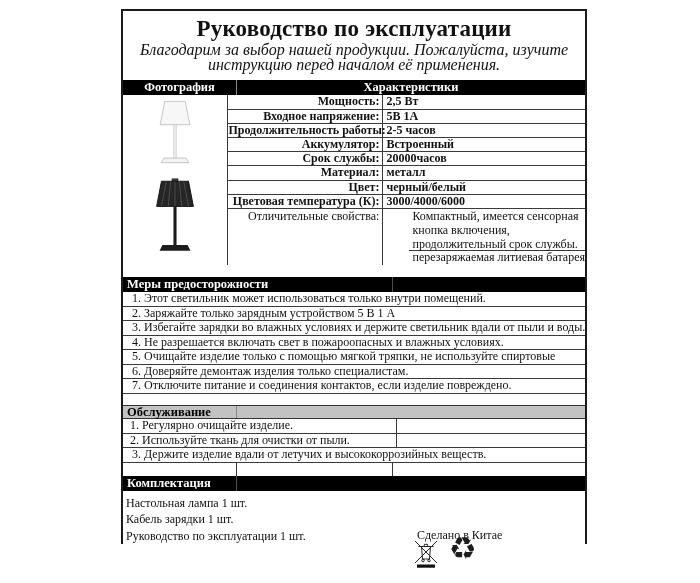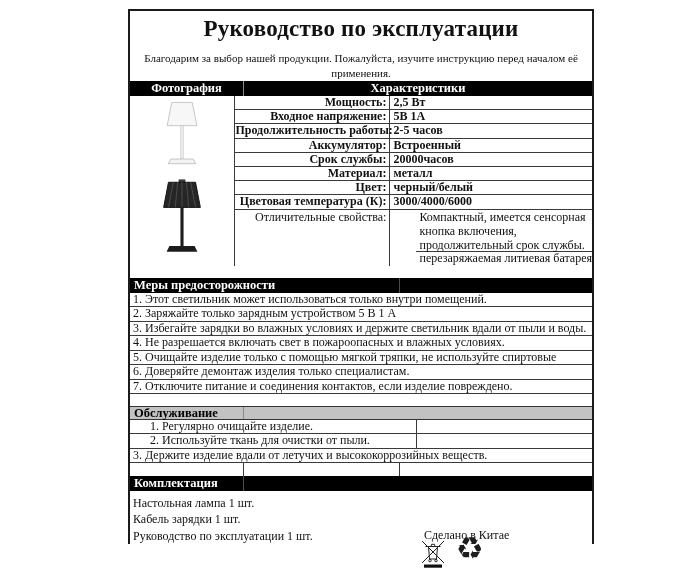--- a/index.html
+++ b/index.html
@@ -1,23 +1,23 @@
 <!DOCTYPE html>
 <html><head>
 <meta charset="utf-8">
 <style>
   html,body{margin:0;padding:0;background:#ffffff;width:700px;height:583px;overflow:hidden;
             font-family:"Liberation Serif","DejaVu Serif",serif;color:#111;}
-  .doc{position:absolute;left:128px;top:9px;width:466px;height:535px;box-sizing:border-box;
+  .doc{position:absolute;left:121px;top:9px;width:466px;height:535px;box-sizing:border-box;
        border:2px solid #1b1b1b;border-bottom:none;background:#fff;display:flex;flex-direction:column;}
 
   
   .title-block{height:76px;text-align:center;}
   .title{font-size:23px;font-weight:bold;margin-top:5px;letter-spacing:.2px;}
-  .subtitle{font-size:11px;line-height:15px;margin-top:9px;padding:0 2px;}
+  .subtitle{font-size:16px;line-height:15px;padding:0 2px;font-style:italic;}
 
   
   .hdr-row{height:15px;display:flex;background:#000;color:#fff;font-weight:bold;font-size:12.5px;line-height:15px;}
   .hdr-c1{width:114px;text-align:center;border-right:1px solid #888;box-sizing:border-box;}
   .hdr-c2{flex:1;text-align:center;}
 
   
   .spec-area{height:170px;display:flex;box-sizing:border-box;}
   .photo-cell{width:114px;border-right:1px solid #3a3a3a;box-sizing:border-box;
               display:flex;flex-direction:column;align-items:center;padding-top:2px;gap:8px;}
@@ -39,22 +39,22 @@
   .bar.black{background:#000;color:#fff;height:15px;line-height:15px;}
   .bar.gray{background:#c2c2c2;color:#000;height:14px;line-height:12px;
             border-top:1px solid #333;border-bottom:1px solid #333;box-sizing:border-box;}
   .bar .seg{box-sizing:border-box;padding-left:4px;}
   .bar.black .seg.div{border-right:1px solid #4d4d4d;}
   .bar.gray  .seg.div{border-right:1px solid #8a8a8a;}
   .w114{width:114px;} .w156{width:156px;} .w270{width:270px;} .grow{flex:1;}
 
   
   .text-row{height:14.6px;border-bottom:1px solid #3a3a3a;box-sizing:border-box;
-            font-size:12px;line-height:13.5px;padding-left:3px;white-space:nowrap;}
-  .text-row.split{display:flex;padding-left:17px;flex-direction:column;}
+            font-size:12px;line-height:13.5px;padding-left:9px;white-space:nowrap;}
+  .text-row.split{display:flex;padding-left:4px;flex-direction:column;}
   .text-row.split .cell-a{width:270px;border-right:1px solid #3a3a3a;box-sizing:border-box;padding-left:3px;}
   .text-row.split .cell-b{flex:1;}
 
   .gap{height:13px;}
   .gap.dividers{height:14px;display:flex;}
   .gap.dividers .g{box-sizing:border-box;border-right:1px solid #3a3a3a;}
 
   
   .pkg-area{flex:1;position:relative;font-size:12px;padding:4px 0 0 3px;}
   .pkg-line{line-height:16.4px;white-space:nowrap;}

